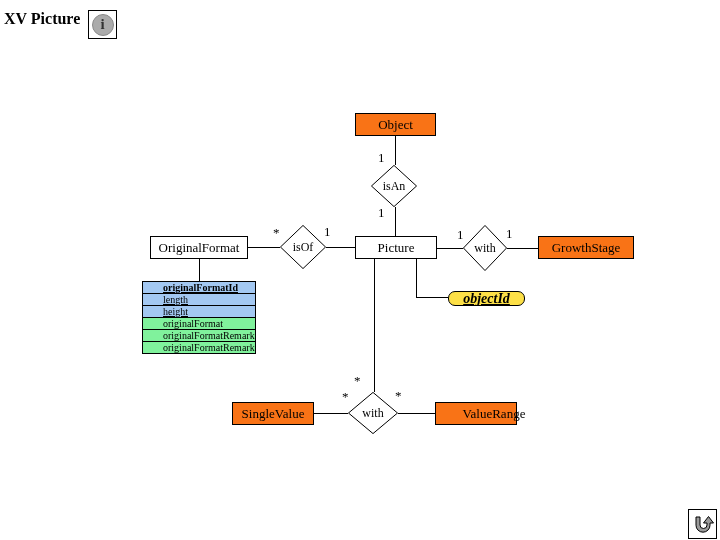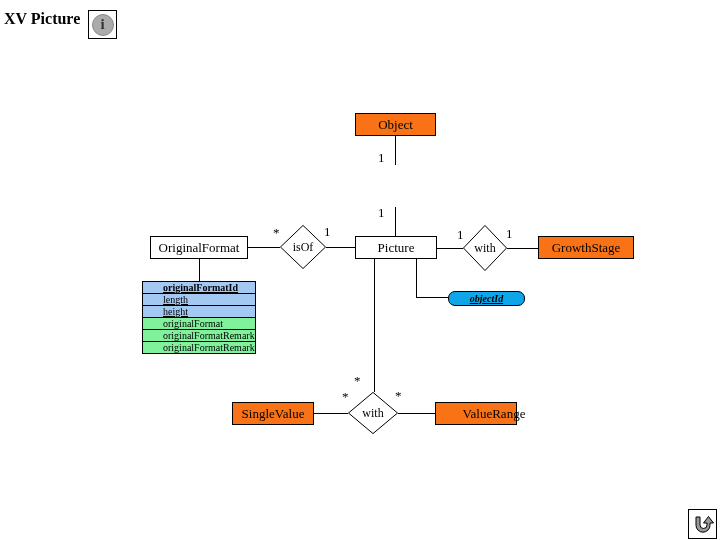--- a/index.html
+++ b/index.html
@@ -21,23 +21,23 @@
   .card{position:absolute;font-size:13px;line-height:13px;}
   .attr-table{position:absolute;left:142px;top:281px;width:114px;}
   .attr-row{box-sizing:border-box;height:13px;margin-top:-1px;border:1px solid #000;
             font-size:10px;line-height:11px;padding-left:20px;overflow:hidden;white-space:nowrap;}
   .attr-row:first-child{margin-top:0;}
   .ablue{background:#a3c8f2;}
   .agreen{background:#80f29c;}
   .akey{font-weight:bold;}
   .auline{text-decoration:underline;}
   .pill{position:absolute;left:448px;top:291px;width:77px;height:15px;box-sizing:border-box;
-        background:#0ea5e9;border:1px solid #000;border-radius:7px;
+        background:#fde047;border:1px solid #000;border-radius:7px;
         display:flex;align-items:center;justify-content:center;
-        font-size:10px;font-weight:bold;font-style:italic;text-decoration:underline;}
+        font-size:14px;font-weight:bold;font-style:italic;text-decoration:underline;}
 </style>
 </head>
 <body>
 
 <div class="stage">
 
   <div class="title">XV Picture</div>
 
   <div class="iconbox" style="left:88px;top:10px;width:29px;height:29px;">
     <div class="info-circle">
@@ -70,20 +70,26 @@
   <div class="entity egray" style="left:232px;top:402px;width:82px;height:23px;">
     <span>SingleValue</span>
   </div>
   <div class="entity egray" style="left:538px;top:236px;width:96px;height:23px;">
     <span>GrowthStage</span>
   </div>
   <div class="entity egray" style="left:435px;top:402px;width:82px;height:23px;padding-left:36px;">
     <span>ValueRange</span>
   </div>
 
+  <div class="diamond" style="left:371px;top:165px;width:46px;height:42px;">
+    <svg viewBox="0 0 100 100" preserveAspectRatio="none">
+      <polygon points="50,1 99,50 50,99 1,50" fill="#ffffff" stroke="#000000" vector-effect="non-scaling-stroke"></polygon>
+      </svg>
+    <span class="dlabel">isAn</span>
+  </div>
   <div class="diamond" style="left:280px;top:225px;width:46px;height:44px;">
     <svg viewBox="0 0 100 100" preserveAspectRatio="none">
       <polygon points="50,1 99,50 50,99 1,50" fill="#ffffff" stroke="#000000" vector-effect="non-scaling-stroke"></polygon>
       </svg>
     <span class="dlabel">isOf</span>
   </div>
   <div class="diamond" style="left:463px;top:225px;width:44px;height:46px;">
     <svg viewBox="0 0 100 100" preserveAspectRatio="none">
       <polygon points="50,1 99,50 50,99 1,50" fill="#ffffff" stroke="#000000" vector-effect="non-scaling-stroke"></polygon>
       </svg>

